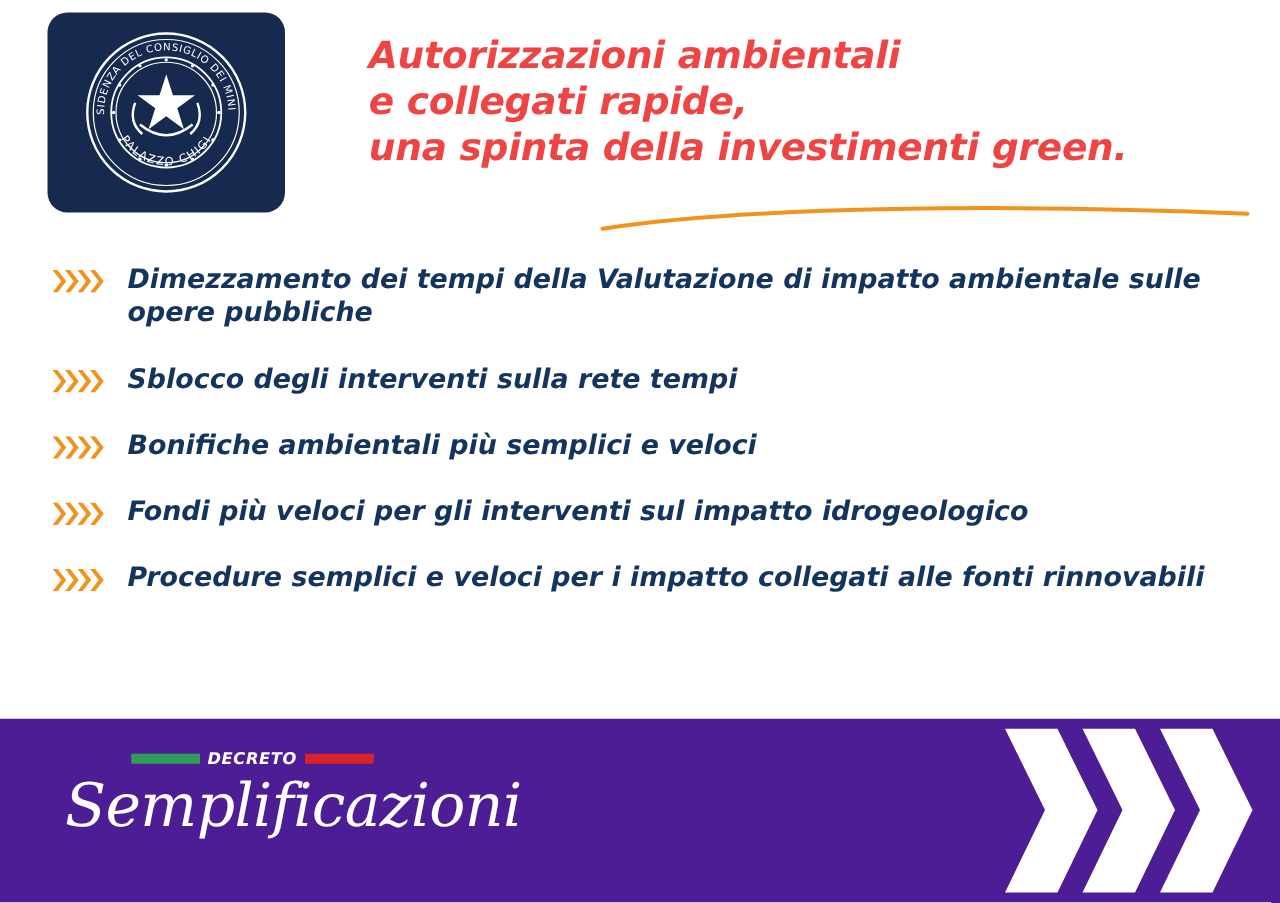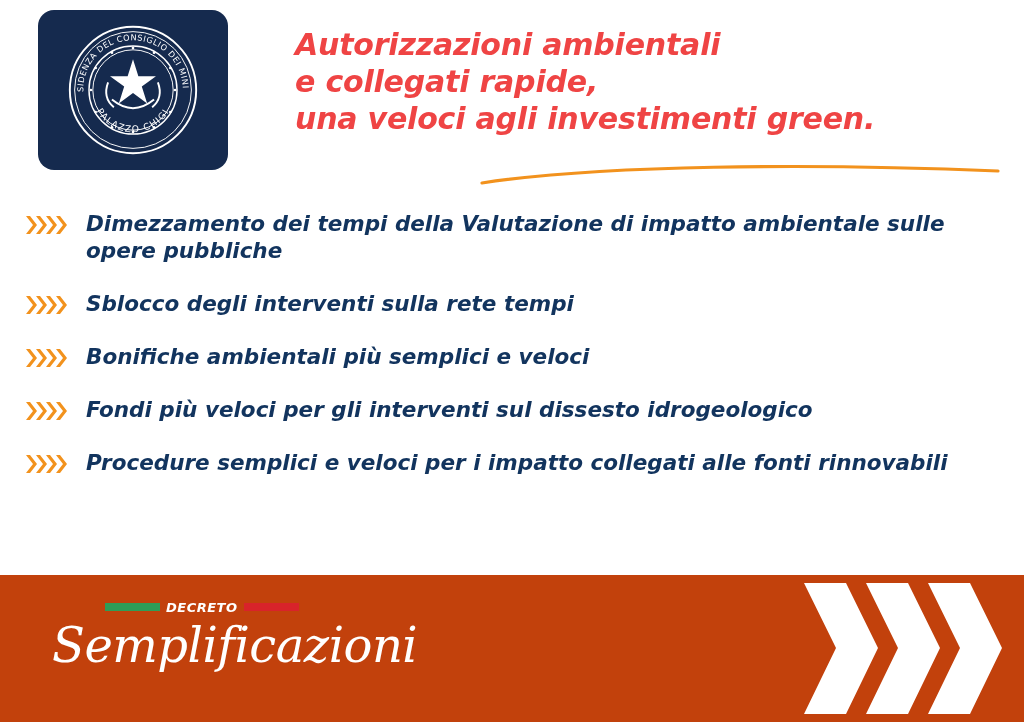--- a/index.html
+++ b/index.html
@@ -80,21 +80,21 @@
   .bullets {
     position: absolute;
     left: 0;
     top: 210px;
     width: 1024px;
   }
   .bullet {
     position: relative;
     display: flex;
     align-items: flex-start;
-    padding-left: 26px;
+    padding-left: 42px;
     margin-bottom: 26px;
   }
   .chev {
     flex: 0 0 auto;
     width: 48px;
     margin-top: 6px;
     display: flex;
     gap: 1px;
   }
   .chev svg { display: block; }
@@ -109,21 +109,21 @@
     max-width: 930px;
   }
 
   
   .footer {
     position: absolute;
     left: 0;
     bottom: 0;
     width: 1024px;
     height: 147px;
-    background: #c2410c;
+    background: #4c1d95;
     overflow: hidden;
   }
   .flagline {
     position: absolute;
     left: 105px;
     top: 26px;
     display: flex;
     align-items: center;
     height: 12px;
   }
@@ -201,21 +201,21 @@
         </text>
         <text font-family="DejaVu Sans, sans-serif" font-size="9.5" fill="#ffffff" letter-spacing="1.4">
           <textPath href="#arcBot" startOffset="50%" text-anchor="middle">PALAZZO CHIGI</textPath>
         </text>
       </svg>
     </div>
 
     <div class="title-block">
       <div class="title-line">Autorizzazioni ambientali</div>
       <div class="title-line">e collegati rapide,</div>
-      <div class="title-line">una veloci agli investimenti green.</div>
+      <div class="title-line">una spinta della investimenti green.</div>
     </div>
 
     <svg class="swoosh" viewBox="0 0 520 24">
       <path d="M2 20 C 120 2, 330 0, 518 8" fill="none" stroke="#f2921d" stroke-width="3.2" stroke-linecap="round"></path>
     </svg>
   </div>
 
   <div class="bullets">
 
     <div class="bullet">
@@ -264,21 +264,21 @@
       <span class="chev">
         <svg width="48" height="18" viewBox="0 0 48 18">
           <g fill="#f2921d">
             <polygon points="0,0 7,9 0,18 4,18 11,9 4,0"></polygon>
             <polygon points="10,0 17,9 10,18 14,18 21,9 14,0"></polygon>
             <polygon points="20,0 27,9 20,18 24,18 31,9 24,0"></polygon>
             <polygon points="30,0 37,9 30,18 34,18 41,9 34,0"></polygon>
           </g>
         </svg>
       </span>
-      <span class="bullet-text">Fondi più veloci per gli interventi sul dissesto idrogeologico</span>
+      <span class="bullet-text">Fondi più veloci per gli interventi sul impatto idrogeologico</span>
     </div>
 
     <div class="bullet">
       <span class="chev">
         <svg width="48" height="18" viewBox="0 0 48 18">
           <g fill="#f2921d">
             <polygon points="0,0 7,9 0,18 4,18 11,9 4,0"></polygon>
             <polygon points="10,0 17,9 10,18 14,18 21,9 14,0"></polygon>
             <polygon points="20,0 27,9 20,18 24,18 31,9 24,0"></polygon>
             <polygon points="30,0 37,9 30,18 34,18 41,9 34,0"></polygon>

